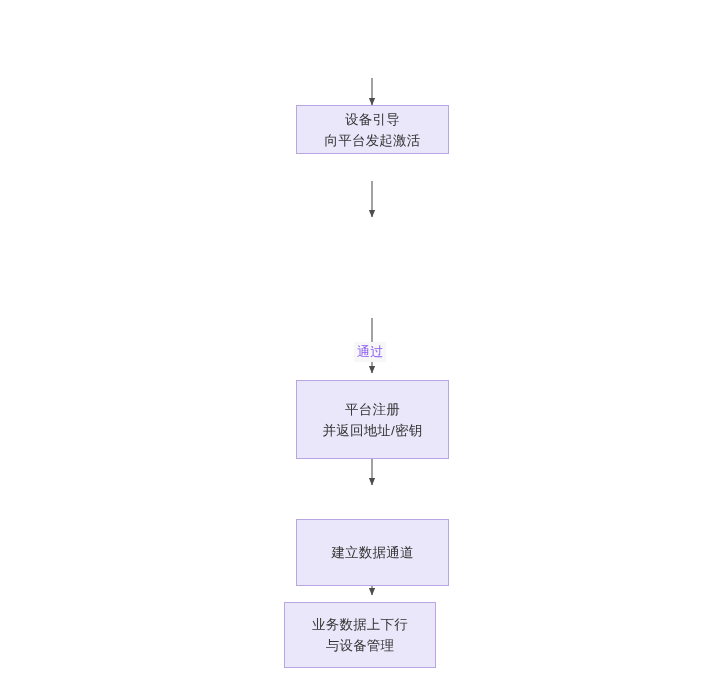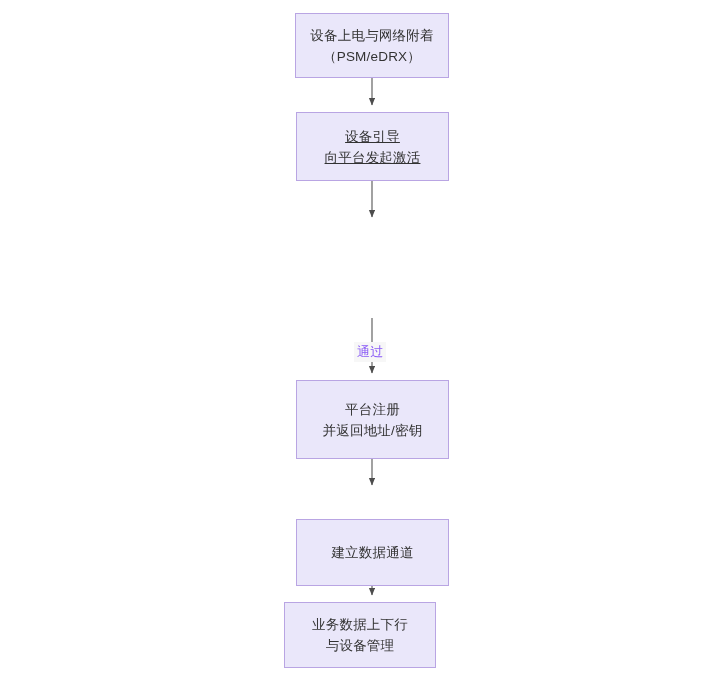--- a/index.html
+++ b/index.html
@@ -113,26 +113,22 @@
 
     <line x1="372" y1="181" x2="372" y2="217" stroke="#555555" stroke-width="1.1" marker-end="url(#arrowhead)"></line>
 
     <line x1="372" y1="318" x2="372" y2="373" stroke="#555555" stroke-width="1.1" marker-end="url(#arrowhead)"></line>
 
     <line x1="372" y1="459" x2="372" y2="485" stroke="#555555" stroke-width="1.1" marker-end="url(#arrowhead)"></line>
 
     <line x1="372" y1="559" x2="372" y2="595" stroke="#555555" stroke-width="1.1" marker-end="url(#arrowhead)"></line>
   </svg>
 
-  <div class="node" style="left:295px; top:13px; width:154px; height:65px;">
-    <span class="line">设备上电与网络附着</span>
-    <span class="line">（PSM/eDRX）</span>
-  </div>
 
-  <div class="node" style="left:296px; top:112px; width:153px; height:69px;text-decoration:underline;">
+  <div class="node" style="left:296px; top:105px; width:153px; height:49px;">
     <span class="line">设备引导</span>
     <span class="line">向平台发起激活</span>
   </div>
 
 
   <div class="edge-label" style="left:354px; top:342px;">通过</div>
 
   <div class="node" style="left:296px; top:380px; width:153px; height:79px;justify-content:center;">
     <span class="line">平台注册</span>
     <span class="line">并返回地址/密钥</span>

